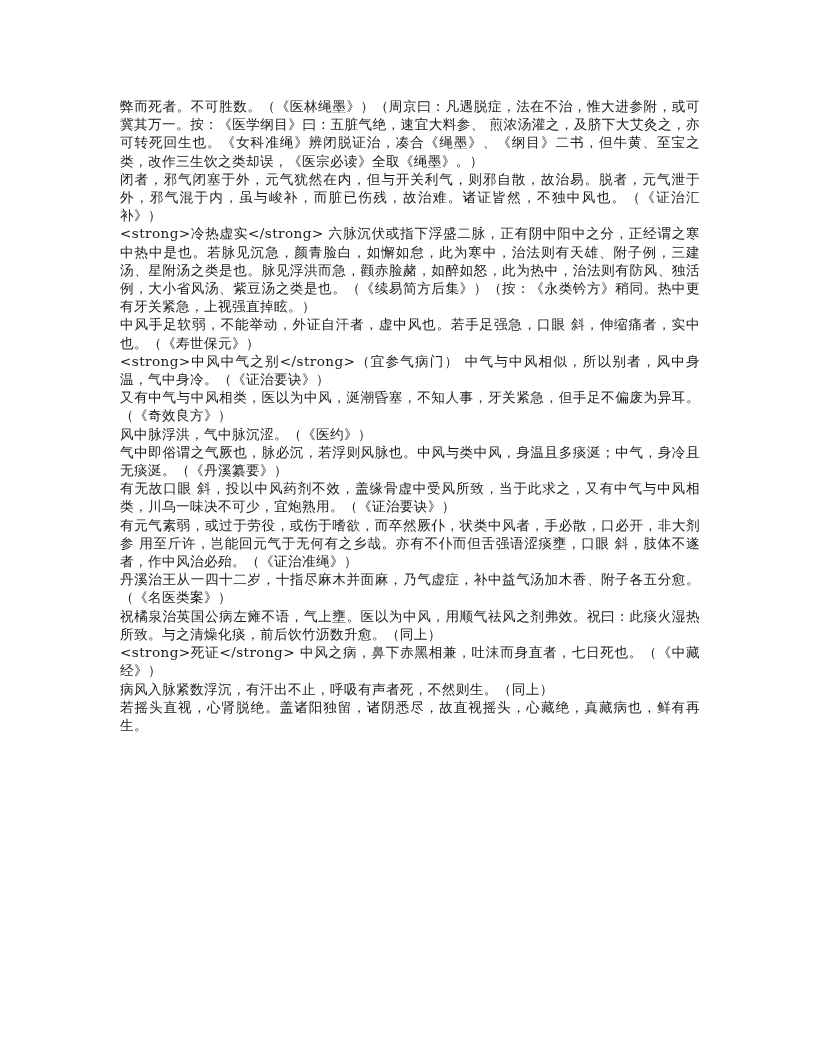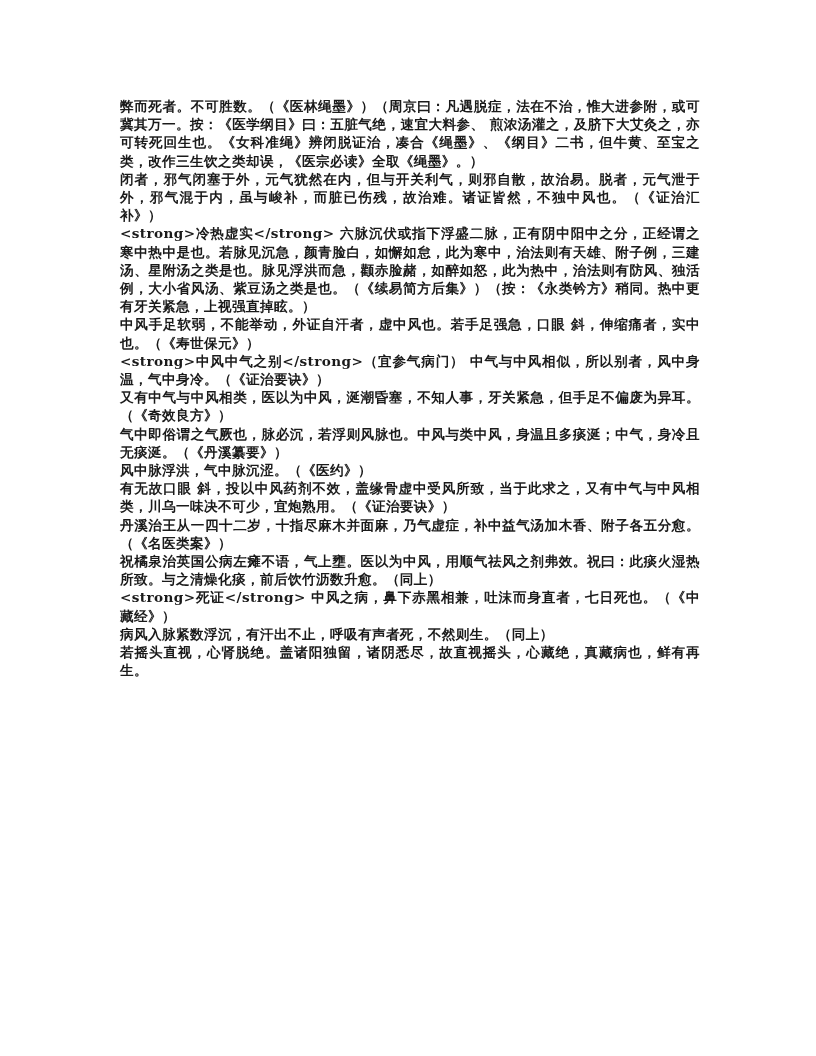--- a/index.html
+++ b/index.html
@@ -22,34 +22,34 @@
       font-family: "DejaVu Serif", "Liberation Serif", serif;
       font-size: 13.6px;
       line-height: 18.2px;
       letter-spacing: 0.4px;
     }
     .para {
       margin: 0;
       padding: 0;
       text-align: justify;
       word-break: break-all;
-      font-weight: bold;
     }
   </style>
 </head>
 <body>
 
 <div class="page">
   <p class="para">弊而死者。不可胜数。（《医林绳墨》）（周京曰：凡遇脱症，法在不治，惟大进参附，或可冀其万一。按：《医学纲目》曰：五脏气绝，速宜大料参、 煎浓汤灌之，及脐下大艾灸之，亦可转死回生也。《女科准绳》辨闭脱证治，凑合《绳墨》、《纲目》二书，但牛黄、至宝之类，改作三生饮之类却误，《医宗必读》全取《绳墨》。）</p>
   <p class="para">闭者，邪气闭塞于外，元气犹然在内，但与开关利气，则邪自散，故治易。脱者，元气泄于外，邪气混于内，虽与峻补，而脏已伤残，故治难。诸证皆然，不独中风也。（《证治汇补》）</p>
   <p class="para">&lt;strong&gt;冷热虚实&lt;/strong&gt; 六脉沉伏或指下浮盛二脉，正有阴中阳中之分，正经谓之寒中热中是也。若脉见沉急，颜青脸白，如懈如怠，此为寒中，治法则有天雄、附子例，三建汤、星附汤之类是也。脉见浮洪而急，颧赤脸赭，如醉如怒，此为热中，治法则有防风、独活例，大小省风汤、紫豆汤之类是也。（《续易简方后集》）（按：《永类钤方》稍同。热中更有牙关紧急，上视强直掉眩。）</p>
   <p class="para">中风手足软弱，不能举动，外证自汗者，虚中风也。若手足强急，口眼 斜，伸缩痛者，实中也。（《寿世保元》）</p>
   <p class="para">&lt;strong&gt;中风中气之别&lt;/strong&gt;（宜参气病门） 中气与中风相似，所以别者，风中身温，气中身冷。（《证治要诀》）</p>
   <p class="para">又有中气与中风相类，医以为中风，涎潮昏塞，不知人事，牙关紧急，但手足不偏废为异耳。（《奇效良方》）</p>
+  <p class="para">风中脉浮洪，气中脉沉涩。（《医约》）</p>
   <p class="para">气中即俗谓之气厥也，脉必沉，若浮则风脉也。中风与类中风，身温且多痰涎；中气，身冷且无痰涎。（《丹溪纂要》）</p>
-  <p class="para">风中脉浮洪，气中脉沉涩。（《医约》）</p>
   <p class="para">有无故口眼 斜，投以中风药剂不效，盖缘骨虚中受风所致，当于此求之，又有中气与中风相类，川乌一味决不可少，宜炮熟用。（《证治要诀》）</p>
+  <p class="para">有元气素弱，或过于劳役，或伤于嗜欲，而卒然厥仆，状类中风者，手必散，口必开，非大剂参 用至斤许，岂能回元气于无何有之乡哉。亦有不仆而但舌强语涩痰壅，口眼 斜，肢体不遂者，作中风治必殆。（《证治准绳》）</p>
   <p class="para">丹溪治王从一四十二岁，十指尽麻木并面麻，乃气虚症，补中益气汤加木香、附子各五分愈。（《名医类案》）</p>
   <p class="para">祝橘泉治英国公病左瘫不语，气上壅。医以为中风，用顺气祛风之剂弗效。祝曰：此痰火湿热所致。与之清燥化痰，前后饮竹沥数升愈。（同上）</p>
   <p class="para">&lt;strong&gt;死证&lt;/strong&gt; 中风之病，鼻下赤黑相兼，吐沫而身直者，七日死也。（《中藏经》）</p>
   <p class="para">病风入脉紧数浮沉，有汗出不止，呼吸有声者死，不然则生。（同上）</p>
   <p class="para">若摇头直视，心肾脱绝。盖诸阳独留，诸阴悉尽，故直视摇头，心藏绝，真藏病也，鲜有再生。</p>
 </div>
 
 </body></html>

